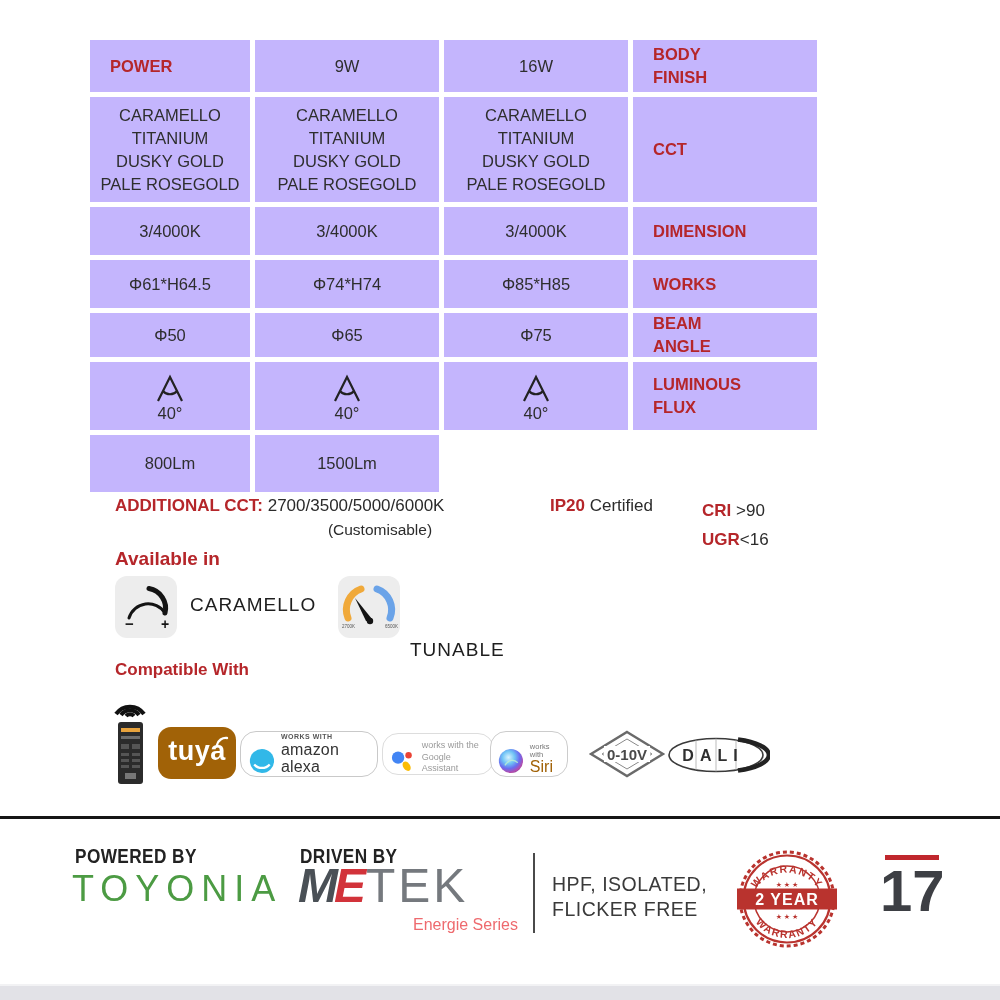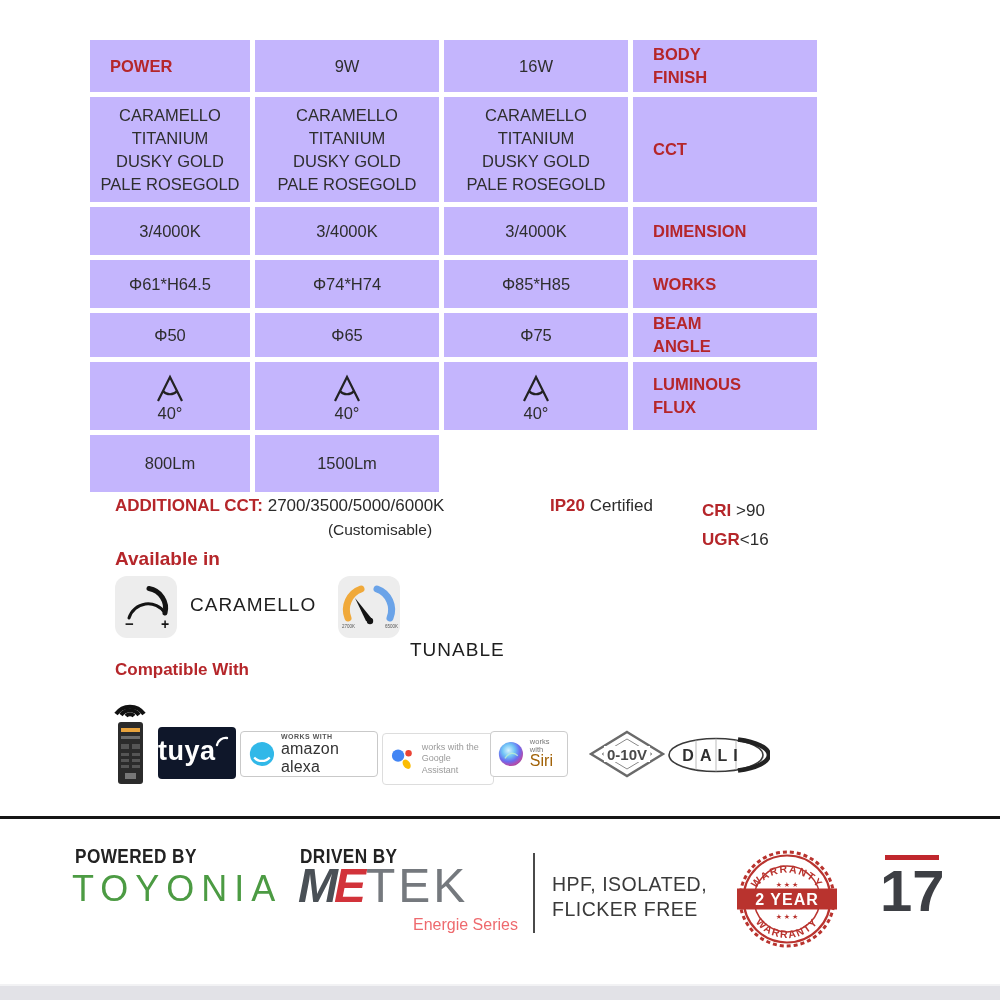--- a/index.html
+++ b/index.html
@@ -26,32 +26,32 @@
   #ipblock{position:absolute;left:550px;top:496px;font-size:17px;}
   #criblock{position:absolute;left:702px;top:496px;font-size:17px;line-height:29px;}
 
   #avail-head{position:absolute;left:115px;top:548px;font-size:19px;}
   .sqicon{position:absolute;width:62px;height:62px;background:#ededed;border-radius:12px;
           display:flex;align-items:center;justify-content:center;}
   .availlbl{position:absolute;font-size:19px;color:#1e1e1e;letter-spacing:1px;}
 
   #compat-head{position:absolute;left:115px;top:660px;font-size:17px;}
 
-  .badge{position:absolute;background:#fff;border:1.5px solid #c9c9c9;border-radius:4px;
-         display:flex;align-items:center;box-sizing:border-box;}
+  .badge{position:absolute;background:#fff;border:1.5px solid #c9c9c9;border-radius:16px;
+         display:flex;align-items:flex-end;box-sizing:border-box;}
   .alexa-txt{display:flex;flex-direction:column;line-height:1.1;margin-left:6px;}
   .alexa-small{font-size:7px;font-weight:bold;color:#555;letter-spacing:.5px;}
   .alexa-main{font-size:16px;color:#333;letter-spacing:.2px;}
   .google-txt{font-size:9px;color:#9a9a9a;line-height:1.25;margin-left:7px;}
   .siri-txt{display:flex;flex-direction:column;line-height:1.05;margin-left:6px;}
   .siri-small{font-size:7.5px;color:#777;}
   .siri-main{font-size:16px;color:#a16207;font-weight:500;}
 
-  #tuya-badge{position:absolute;left:158px;top:727px;width:78px;height:52px;background:#0f172a;
-    border-radius:4px;display:flex;align-items:center;justify-content:flex-start;}
+  #tuya-badge{position:absolute;left:158px;top:727px;width:78px;height:52px;background:#a16207;
+    border-radius:13px;display:flex;align-items:center;justify-content:center;}
   #tuya-badge .t{color:#fff;font-size:27px;font-weight:bold;letter-spacing:.5px;margin-top:-3px;}
   #tuya-badge svg{position:absolute;right:7px;top:8px;}
 
   
   #footer-rule{position:absolute;left:0;top:816px;width:1000px;height:3px;background:#151515;}
   .condensed{display:inline-block;transform:scaleX(.82);transform-origin:left;
              font-weight:bold;color:#222;font-size:21px;letter-spacing:.5px;}
   #toyonia{position:absolute;left:72px;top:868px;font-size:36px;color:#4c9b43;letter-spacing:7px;}
   #metek{position:absolute;left:298px;top:862px;font-size:48px;line-height:48px;}
   #metek .m{font-weight:800;color:#4a5056;font-style:italic;}
@@ -208,21 +208,21 @@
     <svg width="30" height="30" viewBox="0 0 30 30">
       <circle cx="15" cy="15" r="14" fill="#31b8e8"></circle>
       <path d="M6 19 A 12 12 0 0 0 24 19" fill="none" stroke="#fff" stroke-width="2.6"></path>
     </svg>
     <div class="alexa-txt">
       <span class="alexa-small">WORKS WITH</span>
       <span class="alexa-main">amazon alexa</span>
     </div>
   </div>
 
-  <div class="badge" style="left:382px;top:733px;width:112px;height:52px;padding:0 7px;border-color:#ddd;">
+  <div class="badge" style="left:382px;top:733px;width:112px;height:42px;padding:0 7px;border-color:#ddd;">
     <svg width="26" height="26" viewBox="0 0 26 26">
       <circle cx="8.5" cy="9.5" r="6.5" fill="#4285f4"></circle>
       <circle cx="19.5" cy="7" r="3.4" fill="#ea4335"></circle>
       <ellipse cx="17.5" cy="18.5" rx="3.6" ry="5.4" transform="rotate(-35 17.5 18.5)" fill="#fbbc04"></ellipse>
     </svg>
     <div class="google-txt">
       <div>works with the</div>
       <div>Google Assistant</div>
     </div>
   </div>

